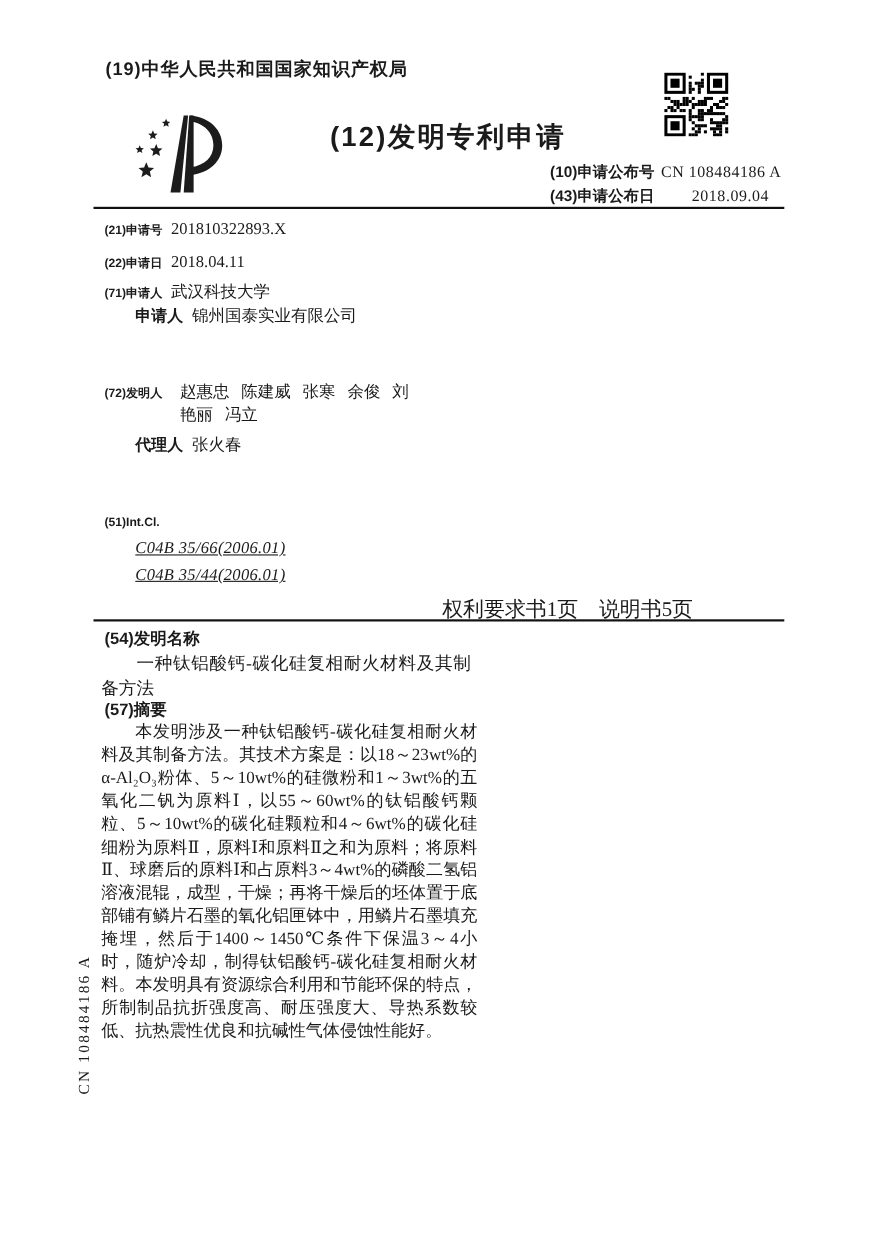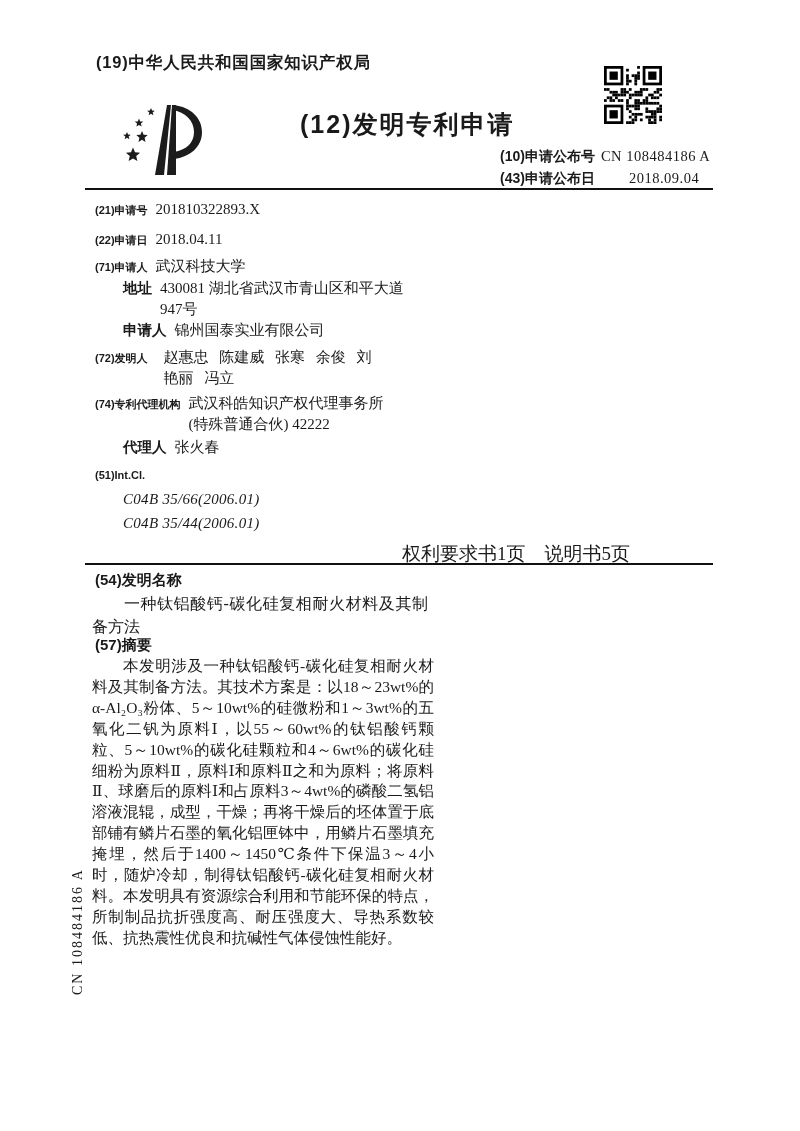--- a/index.html
+++ b/index.html
@@ -46,20 +46,21 @@
   .sub { margin-left:28px; }
   .sub .lbl { font-size:14.5px; }
   .wrapv { display:block; }
   #inventors-value { width:212px; word-spacing:7px;margin-left:16px; }
   #agency-value { width:196px; }
   #address-value { width:246px; }
   .intcl-class {
     margin-left:28px; margin-top:2px;
     font-style:italic; font-size:15px; line-height:22px;
     letter-spacing:0.3px;
+    text-decoration:underline;
   }
 
   #pages-info {
     top:541px; left:390px; width:240px;
     text-align:right; font-size:19px;
     white-space:nowrap;
   }
   #title-label { left:95px; top:571px; font-size:15px; }
   #invention-title {
     left:92px; top:592px; width:336px;
@@ -268,41 +269,33 @@
     <span class="val">2018.04.11</span>
   </div>
 </div>
 
 <div class="abs field" style="top:256px">
   <div class="frow">
     <span class="lbl">(71)申请人</span>
     <span class="val">武汉科技大学</span>
   </div>
   <div class="frow sub">
-    <span class="lbl">地址</span>
-    <span class="val wrapv" id="address-value">430081 湖北省武汉市青山区和平大道947号</span>
-  </div>
-  <div class="frow sub">
     <span class="lbl">申请人</span>
     <span class="val">锦州国泰实业有限公司</span>
   </div>
 </div>
 
 <div class="abs field" style="top:347px">
   <div class="frow">
     <span class="lbl">(72)发明人</span>
     <span class="val wrapv" id="inventors-value">赵惠忠 陈建威 张寒 余俊 刘艳丽 冯立</span>
   </div>
 </div>
 
 <div class="abs field" style="top:393px">
-  <div class="frow">
-    <span class="lbl">(74)专利代理机构</span>
-    <span class="val wrapv" id="agency-value">武汉科皓知识产权代理事务所(特殊普通合伙) 42222</span>
-  </div>
   <div class="frow sub" style="margin-top:2px">
     <span class="lbl">代理人</span>
     <span class="val">张火春</span>
   </div>
 </div>
 
 <div class="abs field" style="top:465px">
   <div class="frow">
     <span class="lbl">(51)Int.Cl.</span>
   </div>

